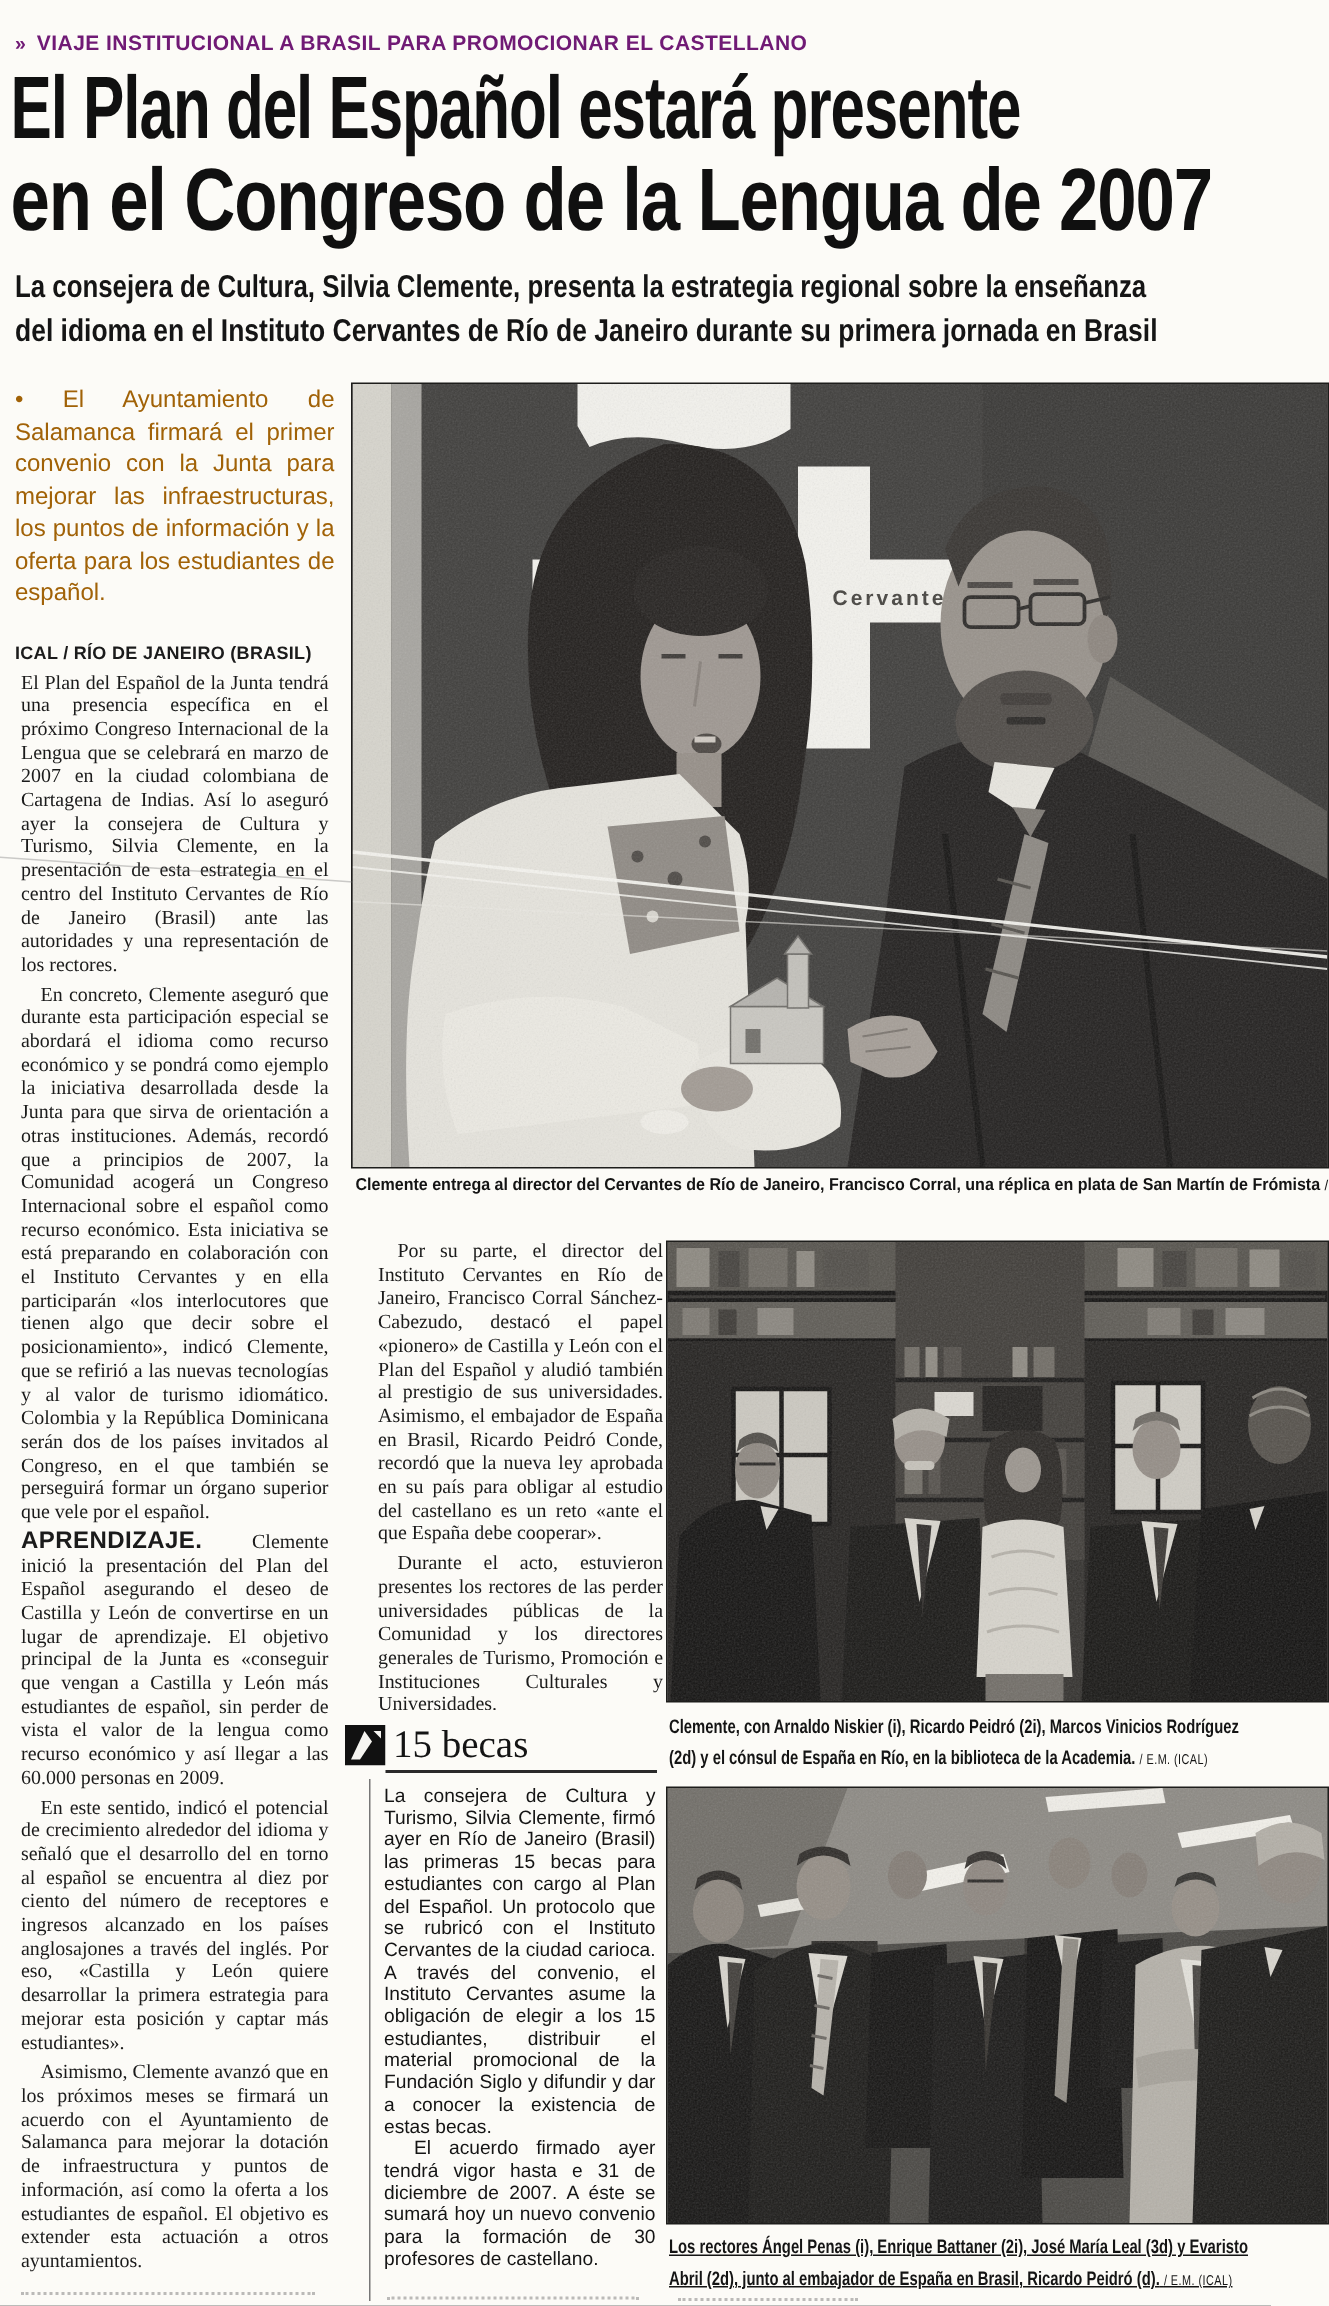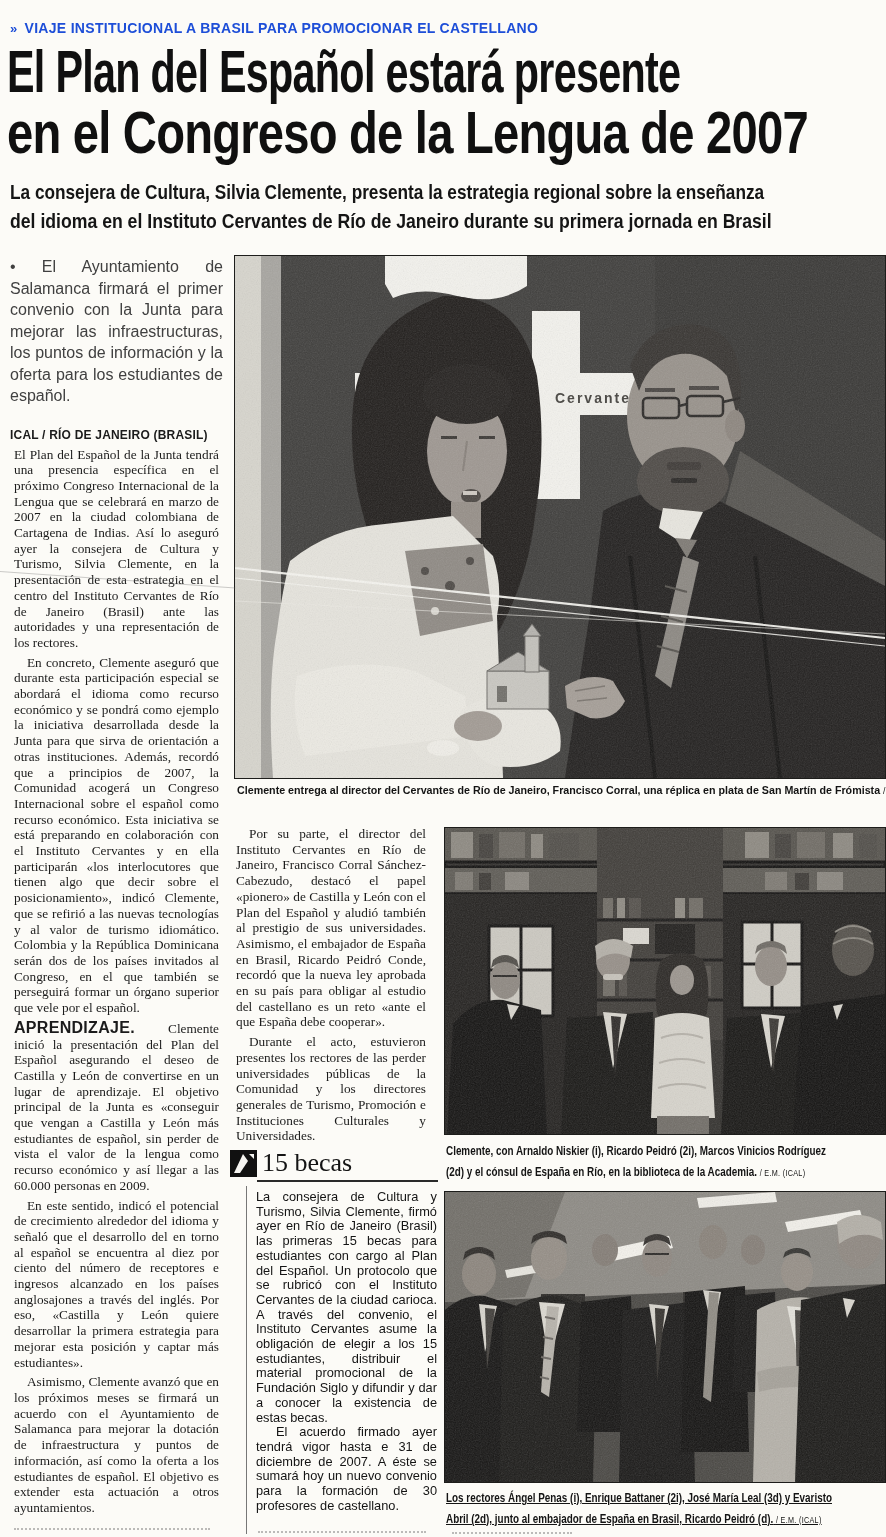--- a/index.html
+++ b/index.html
@@ -1,43 +1,43 @@
 <!DOCTYPE html>
 <html lang="es"><head>
 <meta charset="utf-8">
 <style>
   html,body{margin:0;padding:0;background:#8a8a8a;}
   .page{position:relative;width:886px;height:1537px;margin:0 auto;background:#fcfbf7;
         color:#1b1b1b;font-family:"Liberation Serif",serif;overflow:hidden;}
   
   .kicker{position:absolute;left:10px;top:20px;font-family:"Liberation Sans",sans-serif;
-          font-weight:bold;font-size:14px;letter-spacing:.3px;color:#1d4ed8;white-space:nowrap;}
+          font-weight:bold;font-size:14px;letter-spacing:.3px;color:#701a75;white-space:nowrap;}
   .kicker .arrow{font-size:13px;margin-right:7px;}
   .headline{position:absolute;left:7px;top:42px;margin:0;font-family:"Liberation Sans",sans-serif;
             font-weight:bold;color:#101010;}
   .hl-line{display:block;white-space:nowrap;font-size:59px;line-height:61px;letter-spacing:-1px;
            transform-origin:left top;}
   .hl1{transform:scaleX(.70);}
   .hl2{transform:scaleX(.80);}
   .deck{position:absolute;left:10px;top:177px;font-family:"Liberation Sans",sans-serif;
         font-weight:bold;color:#151515;}
   .deck-line{display:block;white-space:nowrap;font-size:21px;line-height:29px;transform-origin:left top;}
   .dk1{transform:scaleX(.82);}
   .dk2{transform:scaleX(.84);}
   
   .left-col{position:absolute;left:10px;top:256px;width:213px;height:1278px;overflow:hidden;
             text-align:justify;}
   .lead{font-family:"Liberation Sans",sans-serif;font-size:16px;line-height:21.5px;
-        color:#404040;margin:0 0 21px 0;}
+        color:#a16207;margin:0 0 21px 0;}
   .byline{font-family:"Liberation Sans",sans-serif;font-weight:bold;font-size:12px;
           letter-spacing:.2px;margin:12px 0 5px 0;}
   .bodytext p{margin:4px;font-size:13.3px;line-height:15.7px;}
   .indent{text-indent:13px;}
   .runin{font-family:"Liberation Sans",sans-serif;font-weight:bold;font-size:16px;letter-spacing:.3px;}
-  .mid-col{position:absolute;left:232px;top:822px;width:198px;height:318px;overflow:hidden;
+  .mid-col{position:absolute;left:248px;top:822px;width:198px;height:318px;overflow:hidden;
            text-align:justify;}
   
   .photo{position:absolute;outline:1px solid #1d1d1b;background:#3a3938;}
   .photo svg{display:block;}
   .photo1{left:235px;top:256px;width:650px;height:522px;}
   .photo2{left:445px;top:828px;width:440px;height:306px;}
   .photo3{left:445px;top:1192px;width:440px;height:290px;}
   
   .cap{position:absolute;font-family:"Liberation Sans",sans-serif;font-weight:bold;color:#141414;}
   .cap .credit{font-weight:normal;font-size:9.5px;letter-spacing:.4px;}

